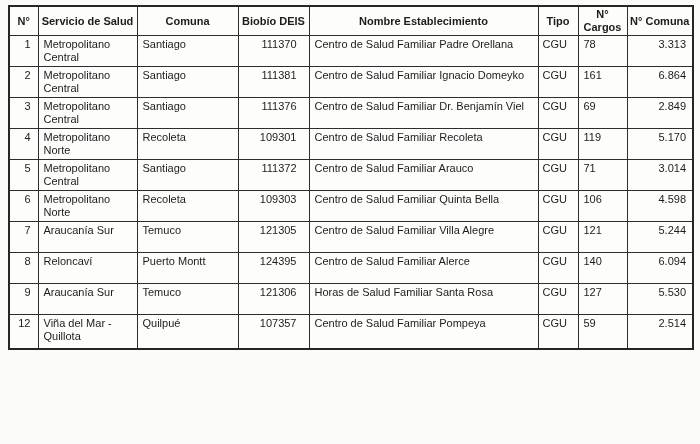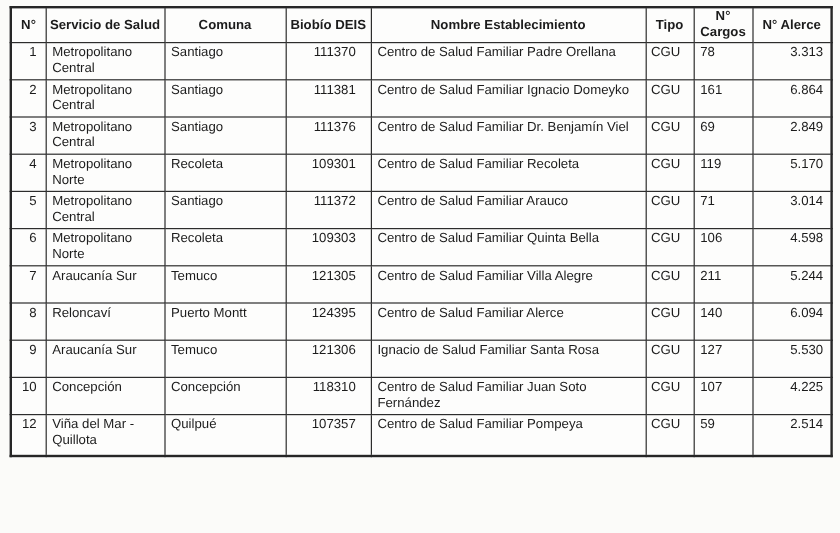--- a/index.html
+++ b/index.html
@@ -75,21 +75,21 @@
   </colgroup>
   <thead>
     <tr>
       <th>N°</th>
       <th>Servicio de Salud</th>
       <th>Comuna</th>
       <th>Biobío DEIS</th>
       <th>Nombre Establecimiento</th>
       <th>Tipo</th>
       <th>N° Cargos</th>
-      <th>N° Alerce</th>
+      <th>N° Comuna</th>
     </tr>
   </thead>
   <tbody>
       <tr>
     <td>1</td>
     <td>Metropolitano Central</td>
     <td>Santiago</td>
     <td>111370</td>
     <td>Centro de Salud Familiar Padre Orellana</td>
     <td>CGU</td>
@@ -146,52 +146,42 @@
     <td>106</td>
     <td>4.598</td>
   </tr>
       <tr>
     <td>7</td>
     <td>Araucanía Sur</td>
     <td>Temuco</td>
     <td>121305</td>
     <td>Centro de Salud Familiar Villa Alegre</td>
     <td>CGU</td>
-    <td>211</td>
+    <td>121</td>
     <td>5.244</td>
   </tr>
       <tr>
     <td>8</td>
     <td>Reloncaví</td>
     <td>Puerto Montt</td>
     <td>124395</td>
     <td>Centro de Salud Familiar Alerce</td>
     <td>CGU</td>
     <td>140</td>
     <td>6.094</td>
   </tr>
       <tr>
     <td>9</td>
     <td>Araucanía Sur</td>
     <td>Temuco</td>
     <td>121306</td>
-    <td>Ignacio de Salud Familiar Santa Rosa</td>
+    <td>Horas de Salud Familiar Santa Rosa</td>
     <td>CGU</td>
     <td>127</td>
     <td>5.530</td>
-  </tr>
-      <tr>
-    <td>10</td>
-    <td>Concepción</td>
-    <td>Concepción</td>
-    <td>118310</td>
-    <td>Centro de Salud Familiar Juan Soto Fernández</td>
-    <td>CGU</td>
-    <td>107</td>
-    <td>4.225</td>
   </tr>
       <tr>
     <td>12</td>
     <td>Viña del Mar - Quillota</td>
     <td>Quilpué</td>
     <td>107357</td>
     <td>Centro de Salud Familiar Pompeya</td>
     <td>CGU</td>
     <td>59</td>
     <td>2.514</td>

